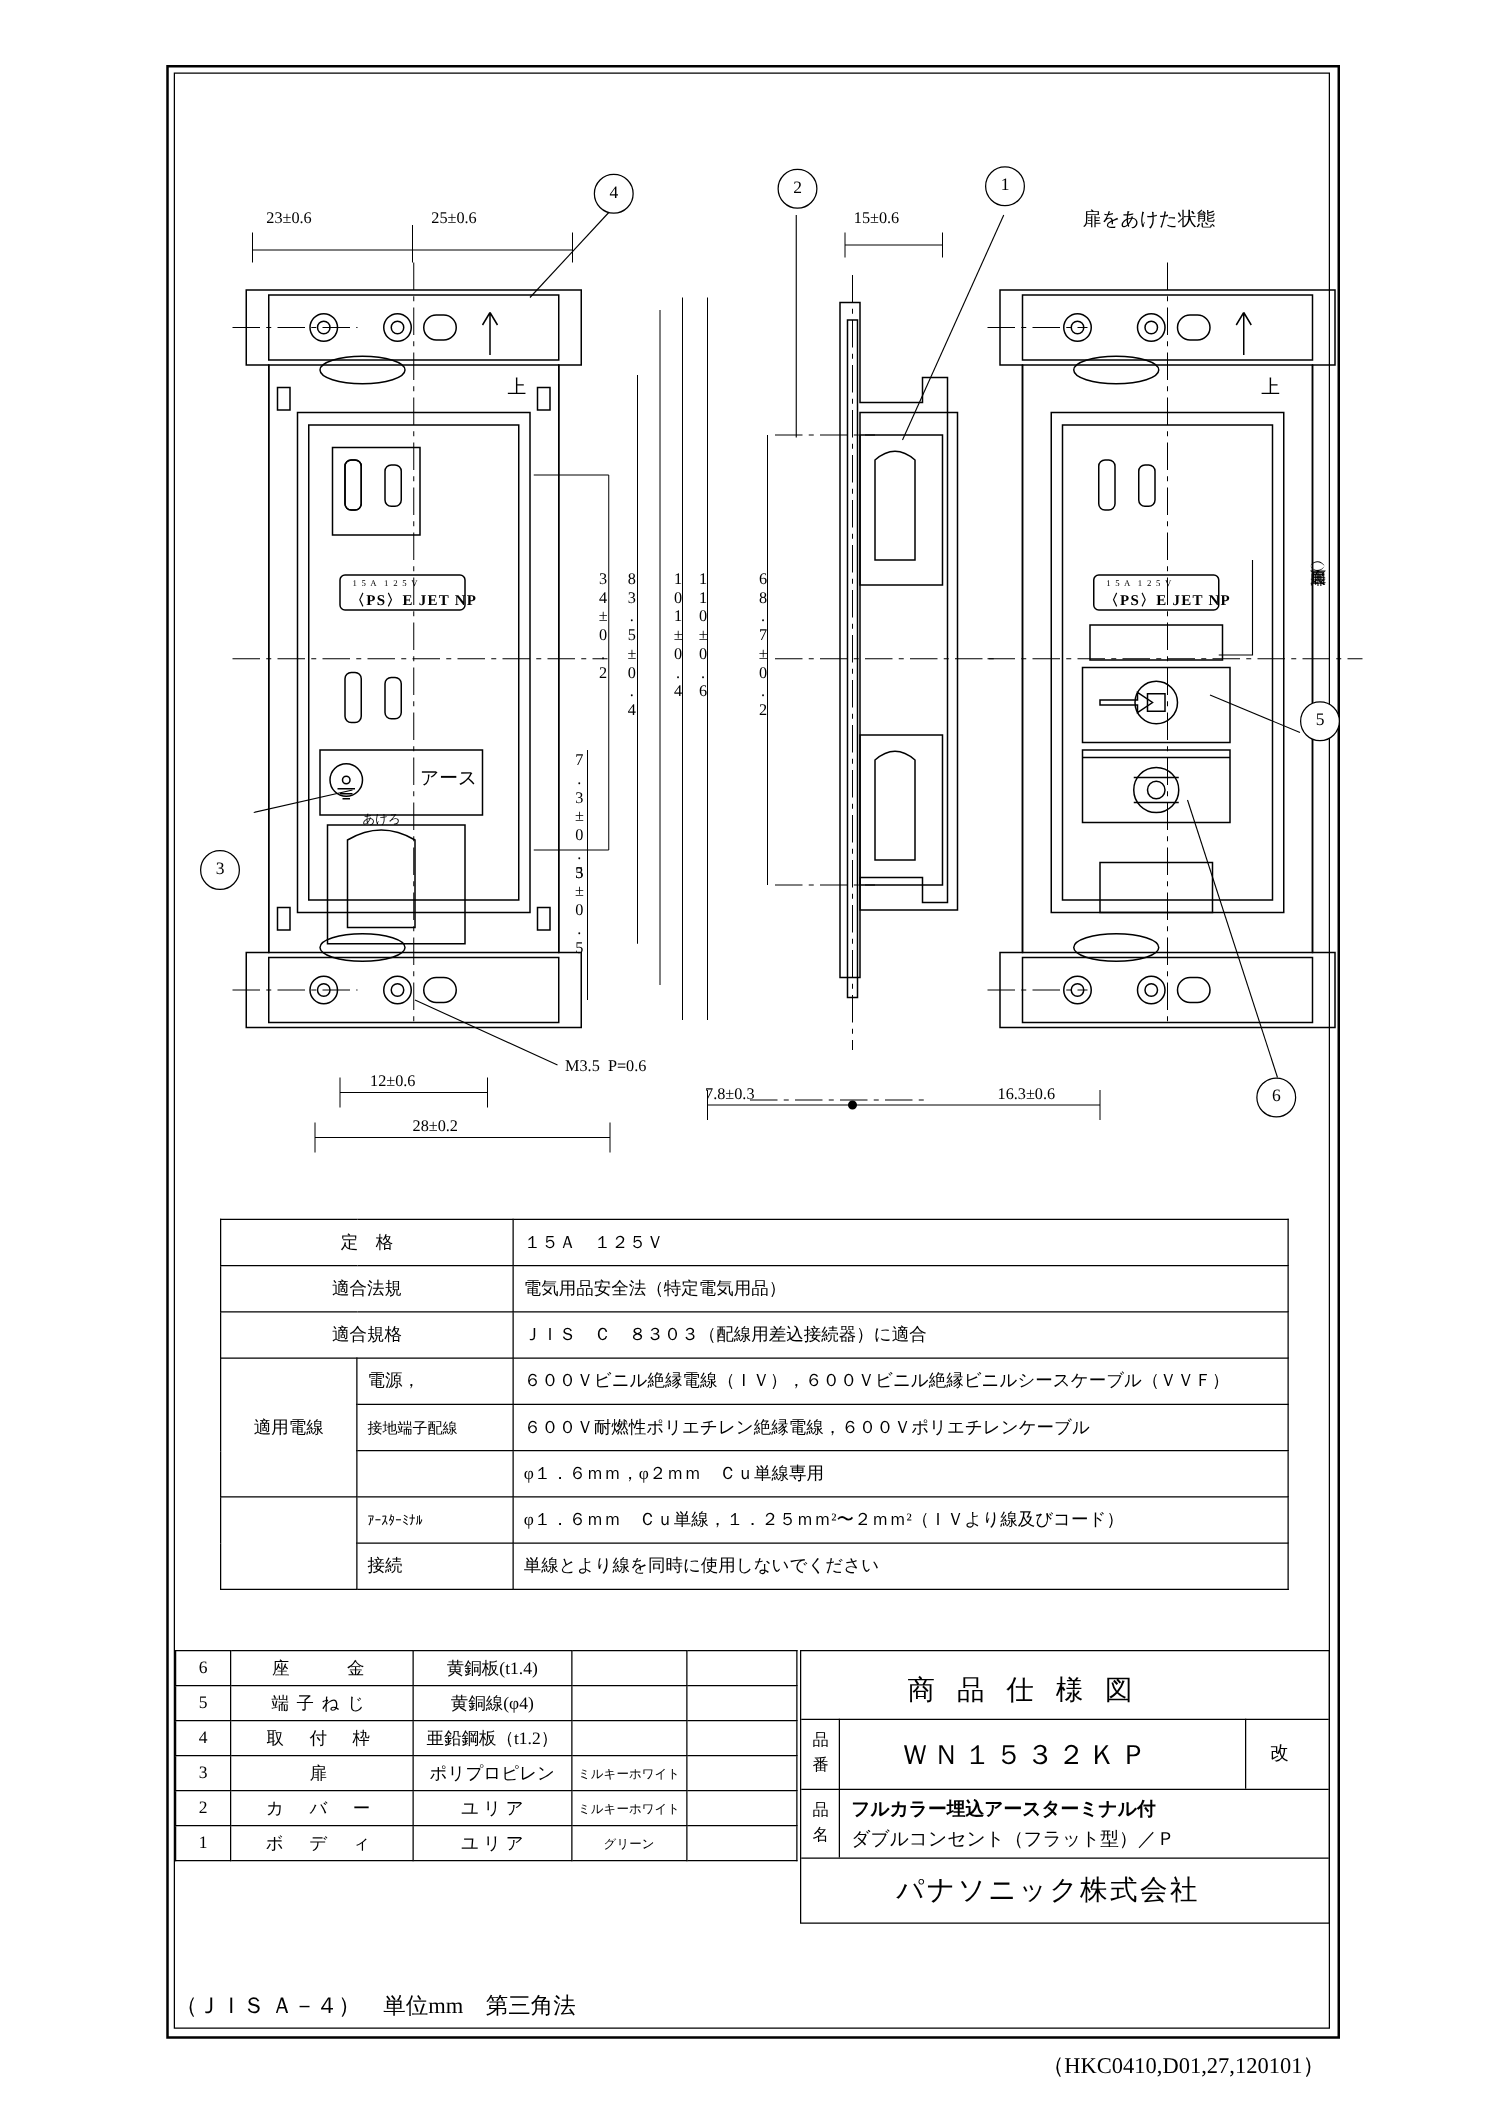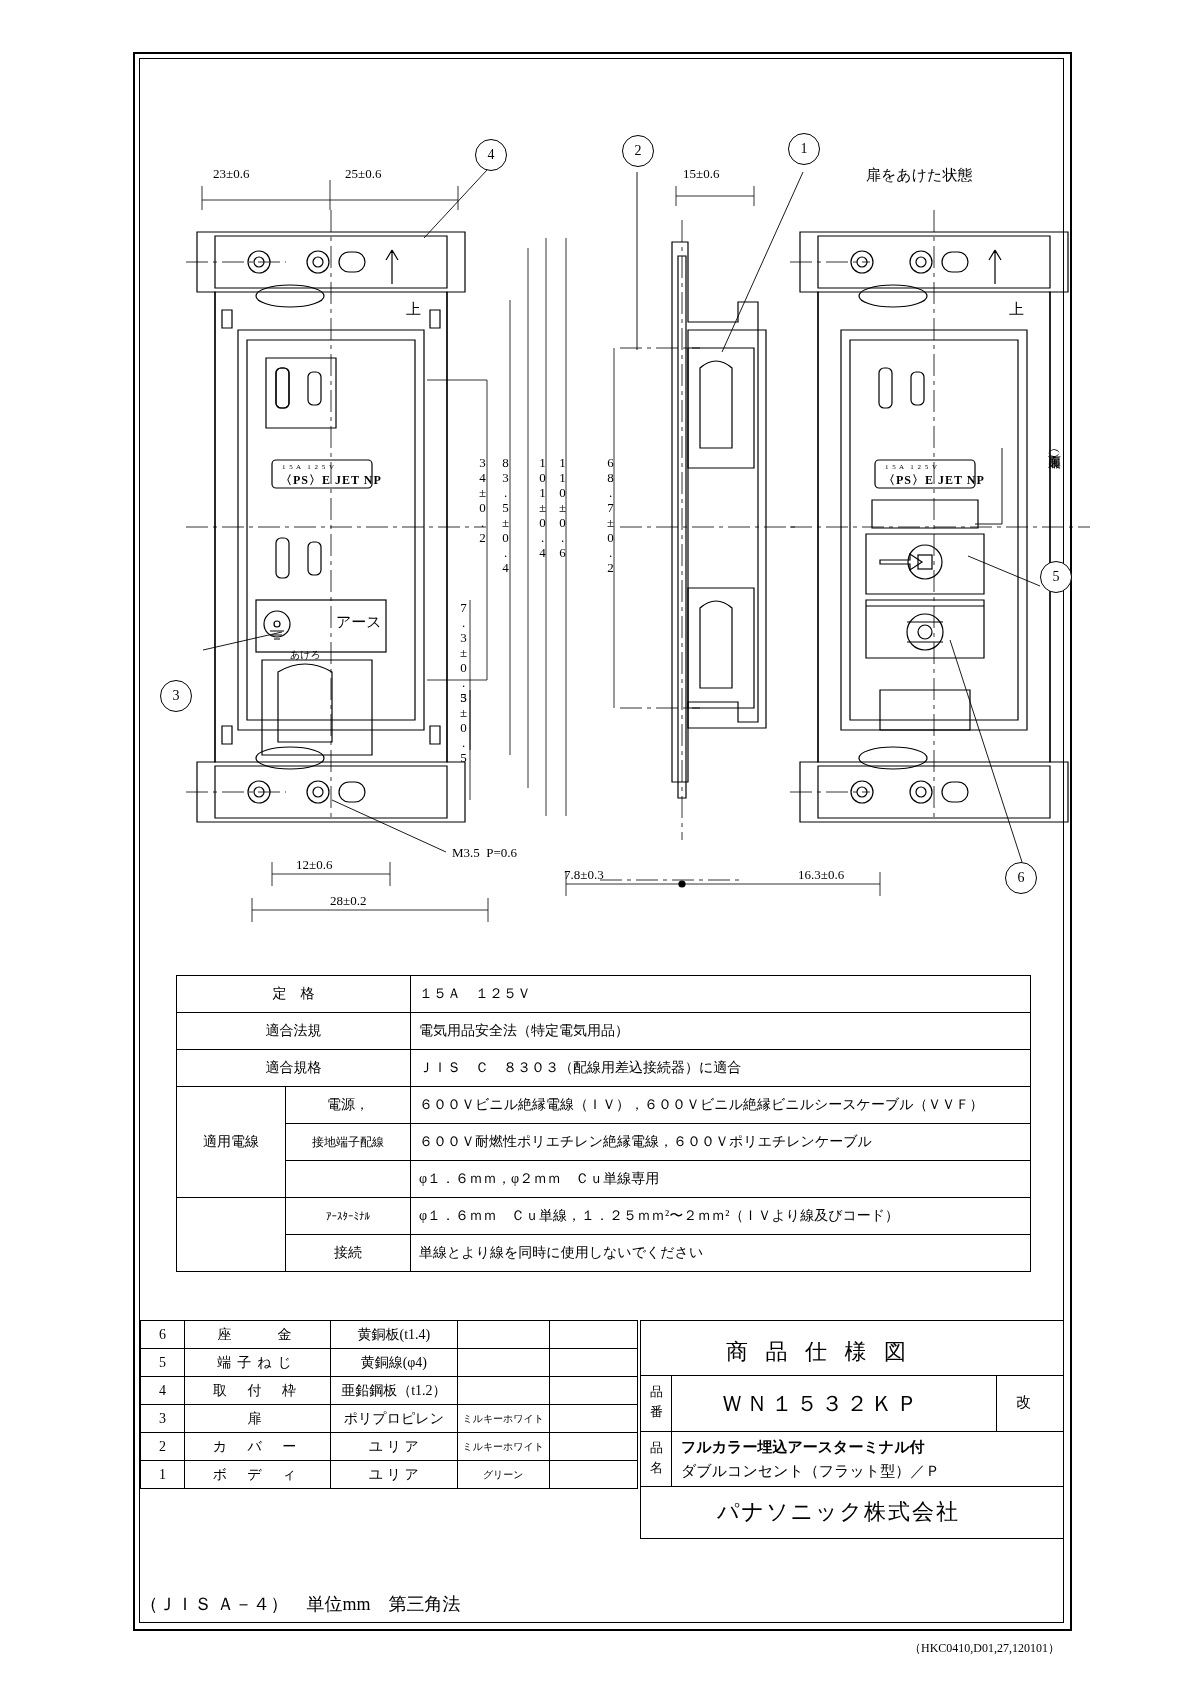--- a/index.html
+++ b/index.html
@@ -11,33 +11,33 @@
   .md{font-size:13px;}
   .lg{font-size:15px;}
   .xl{font-size:22px;}
   .vert{writing-mode:vertical-rl;text-orientation:upright;}
   .circ{position:absolute;border:1.3px solid #000;border-radius:50%;width:30px;height:30px;display:flex;align-items:center;justify-content:center;font-size:14px;background:#fff;}
   
   table{border-collapse:collapse;padding-left:33px;}
   .spec{position:absolute;left:176px;top:975px;width:855px;font-size:14px;}
   .spec td{border:1px solid #000;padding:4px 8px;height:28px;vertical-align:middle;}
   .spec td.lbl{text-align:center;width:92px;}
-  .spec td.lbl2{text-align:center;width:108px;}
+  .spec td.lbl2{text-align:left;width:108px;}
   .parts{position:absolute;left:140px;top:1320px;width:498px;font-size:14px;}
   .parts td{border:1px solid #000;height:27px;padding:0 4px;text-align:center;}
   .parts td.num{width:36px;}
   .parts td.nm{width:140px;letter-spacing:6px;font-family:Liberation Mono, monospace;}
   .parts td.mat{width:120px;}
   .parts td.col{width:86px;font-size:10px;}
   .parts td.trt{width:82px;}
   .title-box{position:absolute;left:640px;top:1320px;width:422px;height:217px;border:1px solid #000;}
   .tb-row{position:absolute;border-top:1px solid #000;left:0;width:422px;}
   .tb-v{position:absolute;border-left:1px solid #000;}
   .footer-l{position:absolute;left:140px;top:1592px;font-size:18px;}
-  .footer-r{position:absolute;right:130px;top:1640px;font-size:12px;}
+  .footer-r{position:absolute;right:130px;top:1640px;font-size:18px;}
   svg{position:absolute;left:0;top:0;overflow:visible;}
 </style>
 </head>
 <body>
 
 <div id="sheet">
 
   <div class="frame"></div>
   <div class="inner-line"></div>
 

